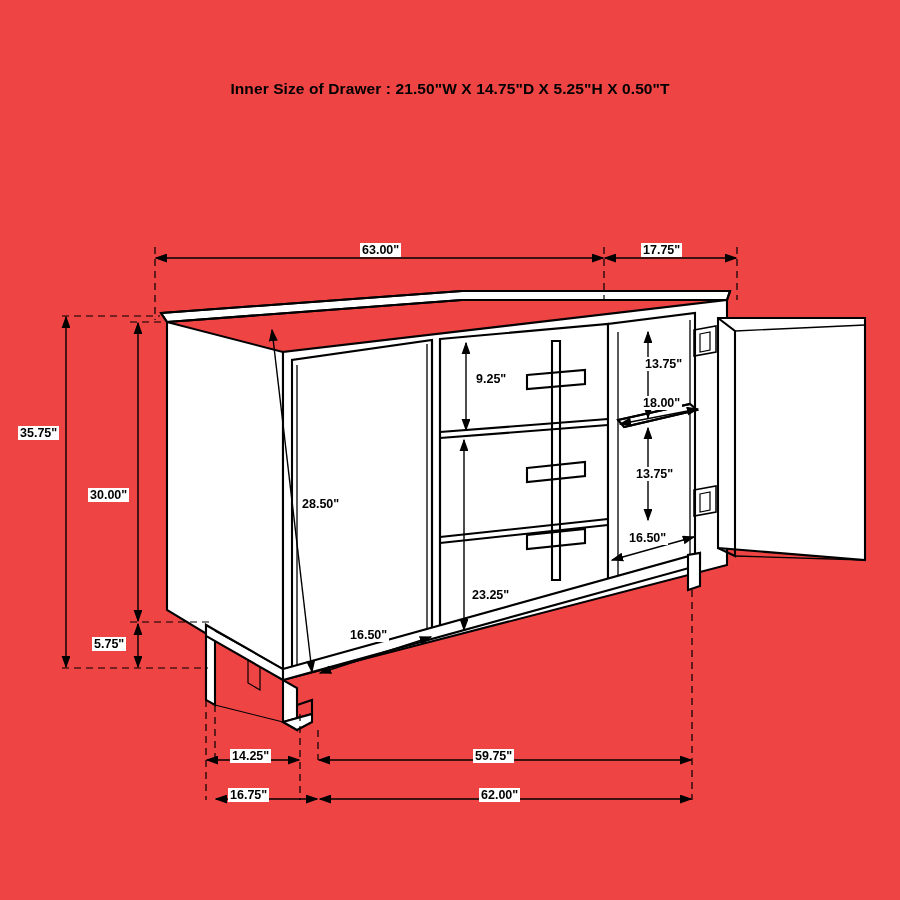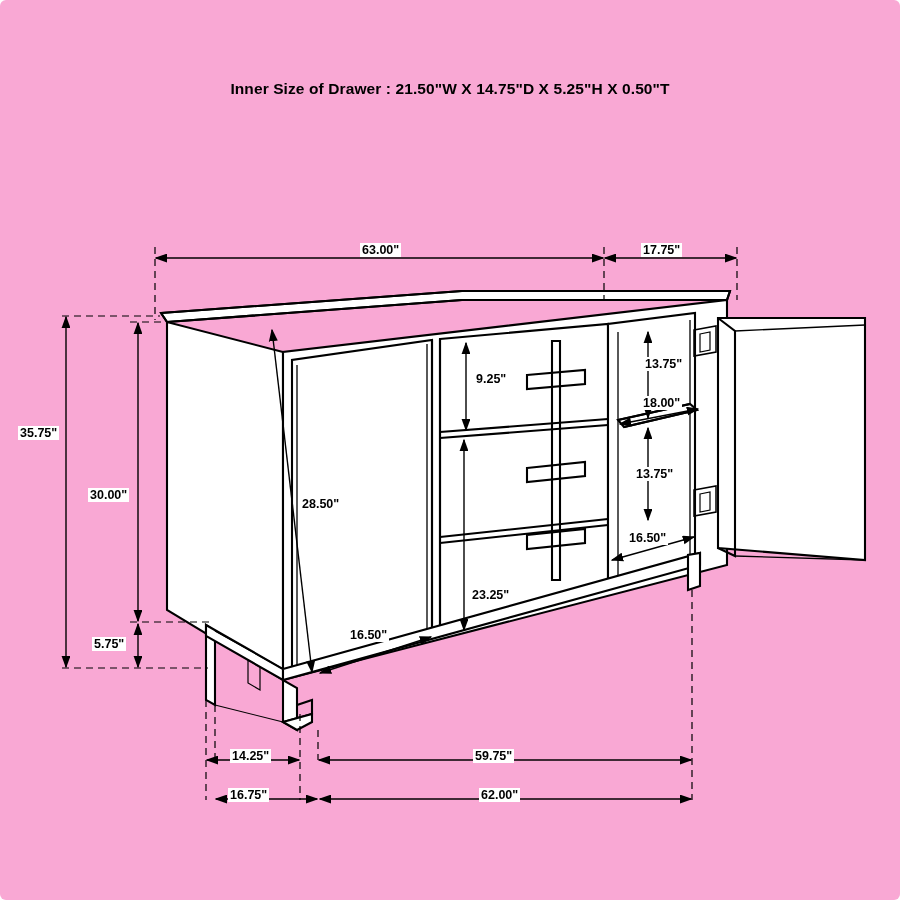--- a/index.html
+++ b/index.html
@@ -4,24 +4,23 @@
 <style>
   html, body {
     margin: 0;
     padding: 0;
     background: #ffffff;
   }
   #page {
     position: relative;
     width: 900px;
     height: 900px;
-    background: #f9a8d4;
+    background: #ef4444;
     font-family: "Liberation Sans", sans-serif;
     overflow: hidden;
-    border-radius: 6px;
   }
   #title {
     position: absolute;
     top: 80px;
     left: 0;
     width: 900px;
     text-align: center;
     font-size: 15.5px;
     font-weight: bold;
     color: #000000;

